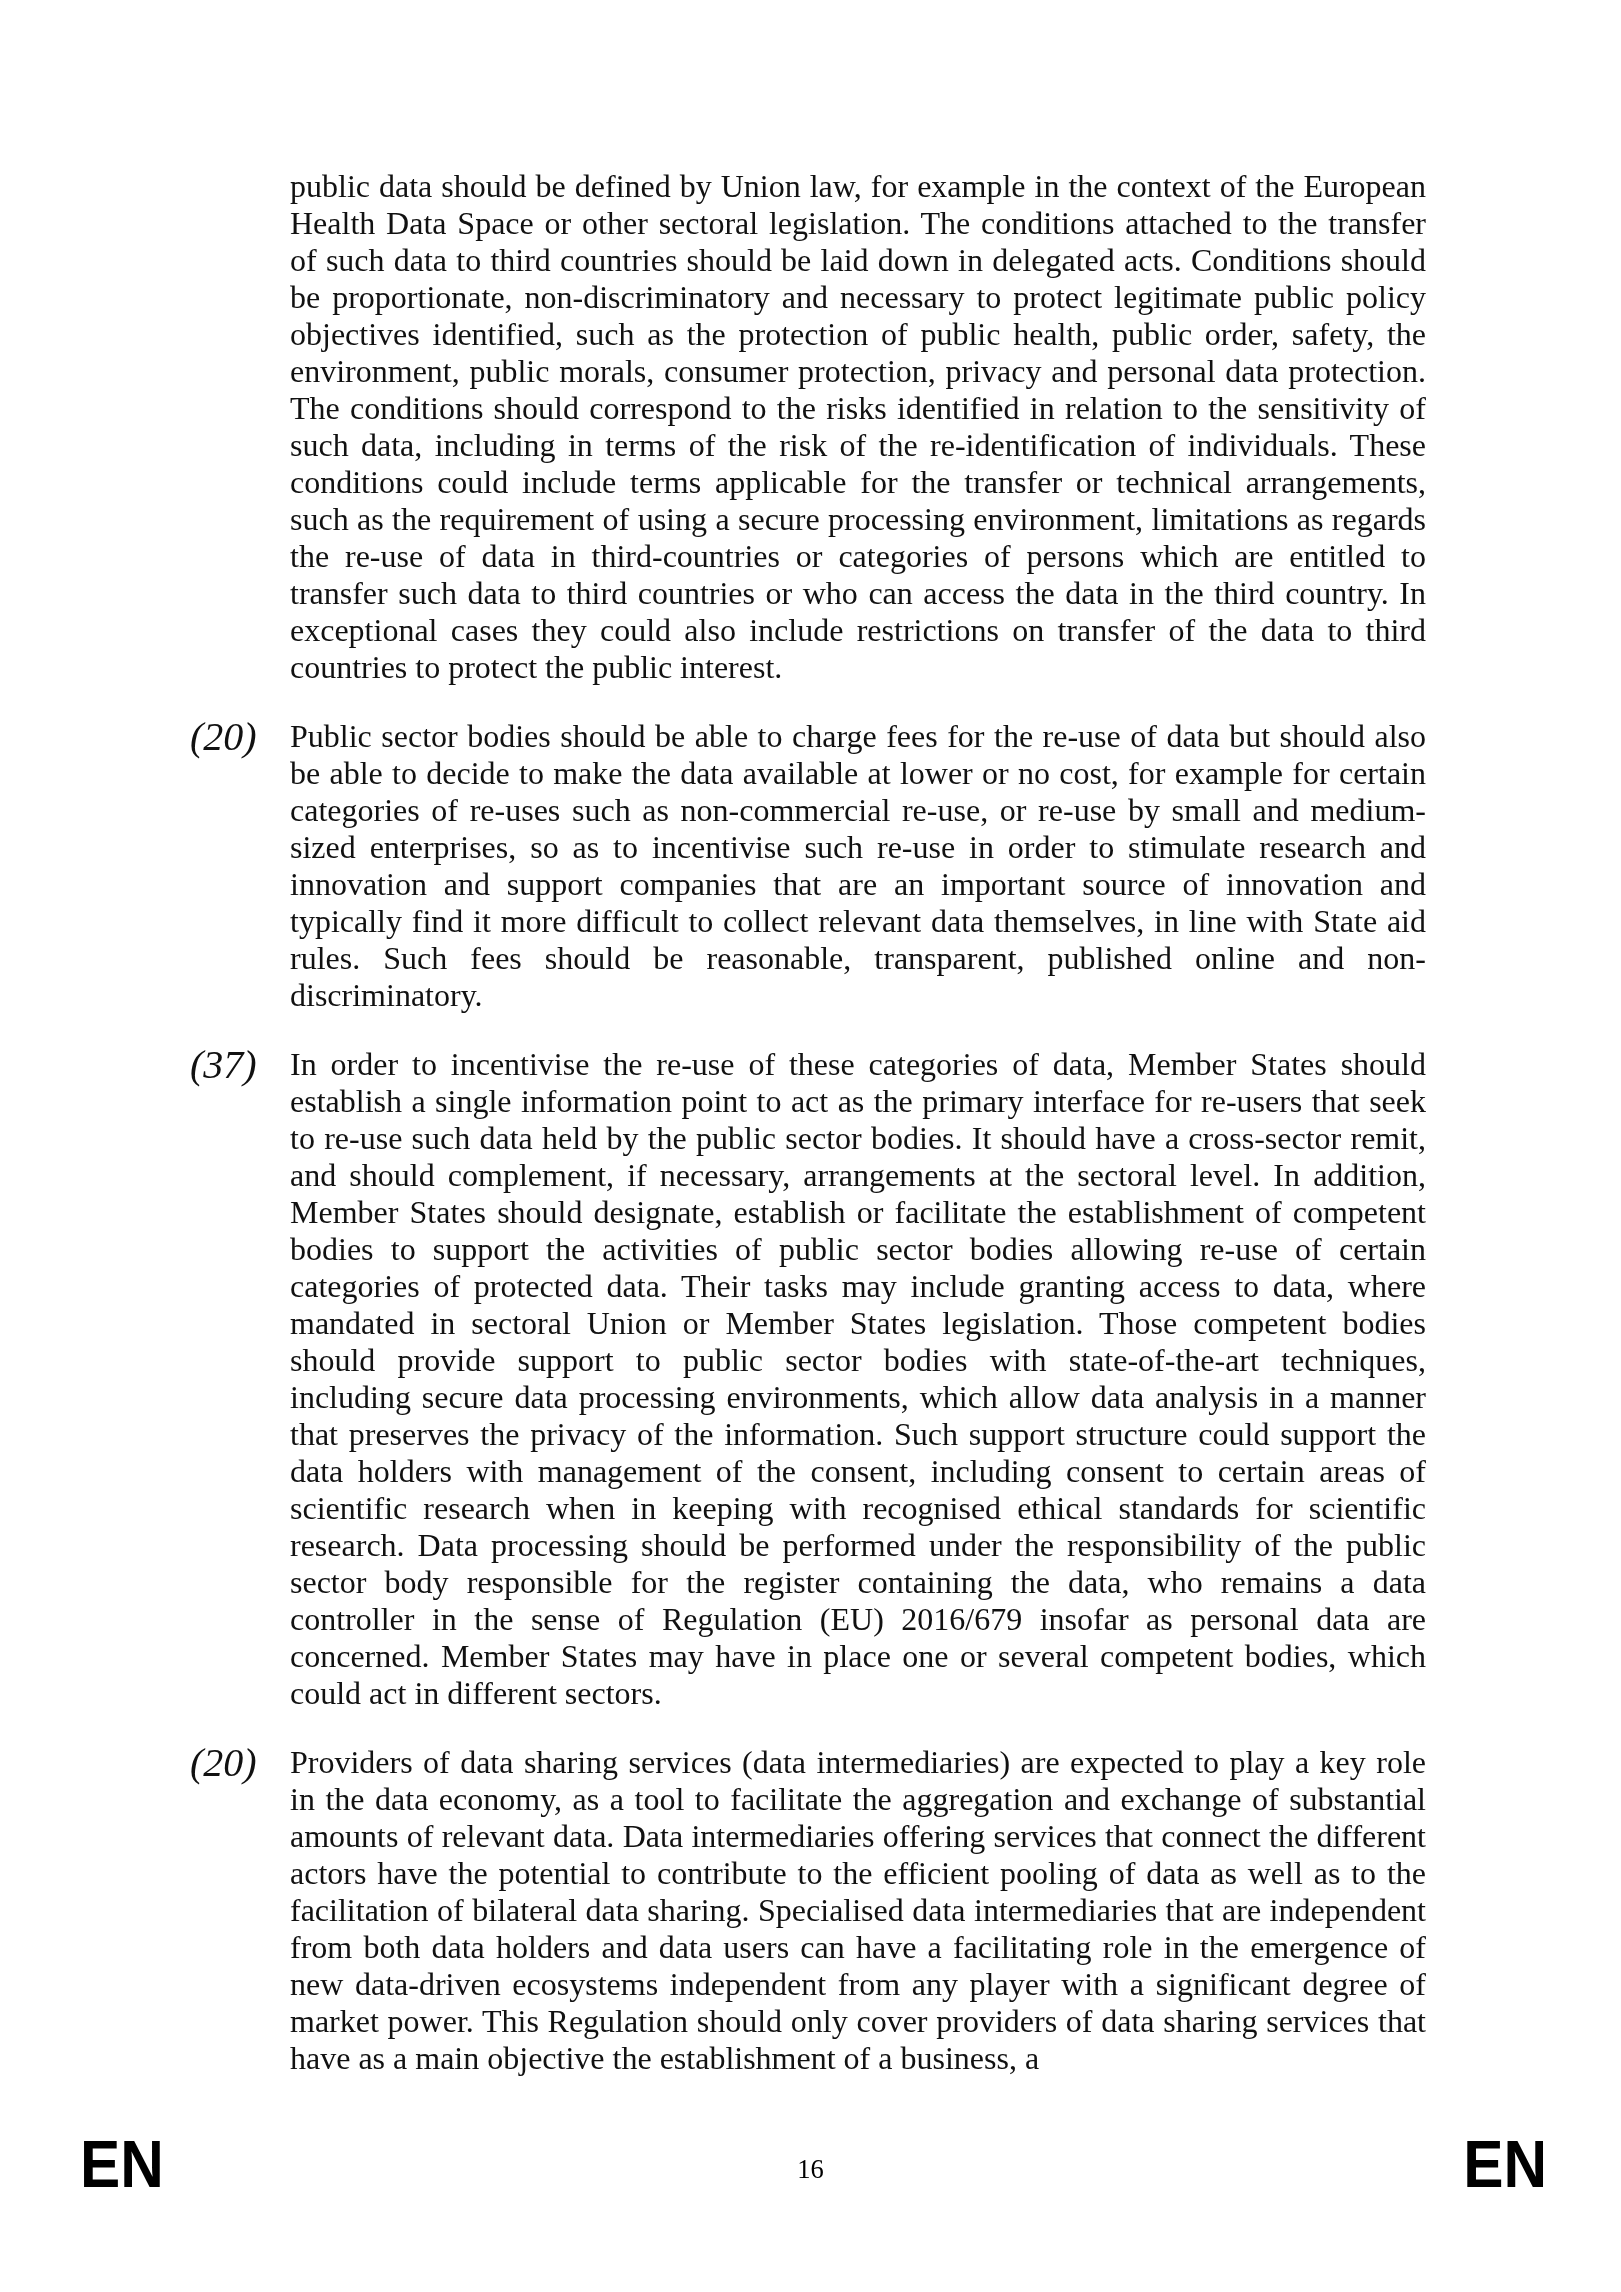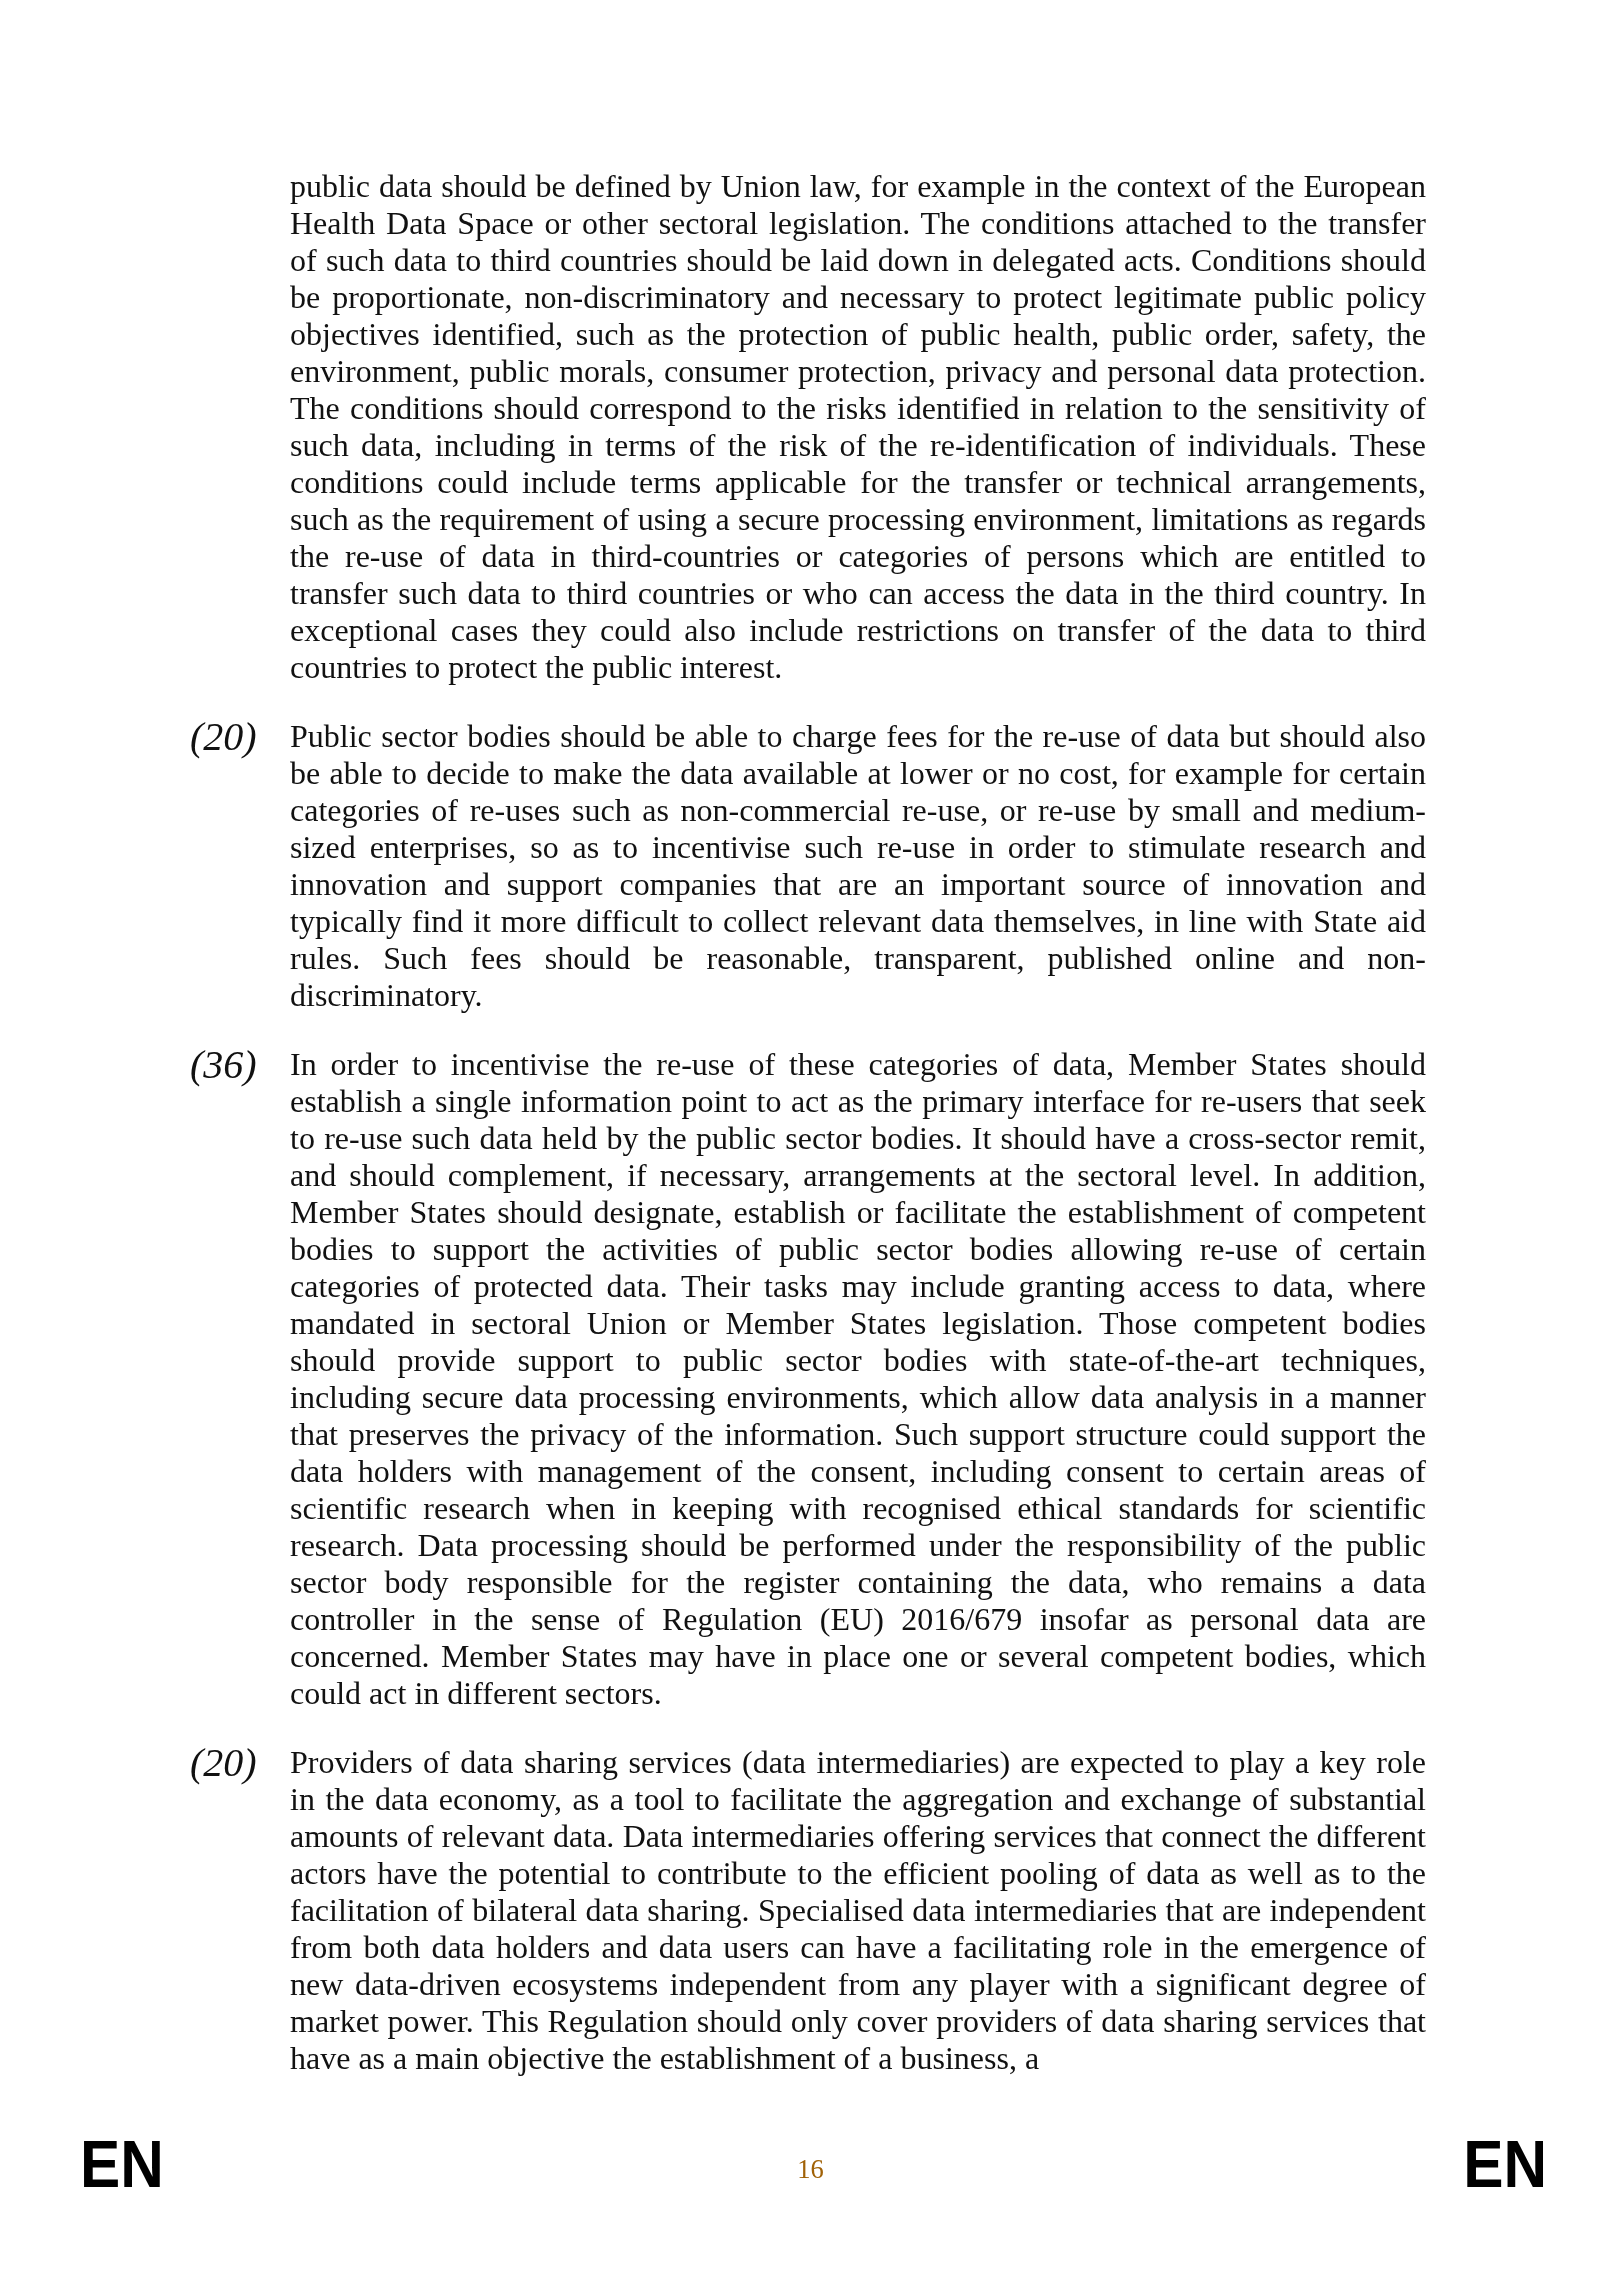--- a/index.html
+++ b/index.html
@@ -61,42 +61,42 @@
     transform-origin: right bottom;
   }
   .page-num {
     position: absolute;
     left: 0;
     right: 0;
     top: 2155px;
     text-align: center;
     font-size: 26.5px;
     line-height: 1.1;
-    color: #a16207;
+    color: #000000;
   }
 </style>
 </head>
 <body>
 
 <div class="page">
 
   <main class="content">
 
     <div class="para">
       <div class="para-num"></div>
       <div class="para-text">public data should be defined by Union law, for example in the context of the European Health Data Space or other sectoral legislation. The conditions attached to the transfer of such data to third countries should be laid down in delegated acts. Conditions should be proportionate, non-discriminatory and necessary to protect legitimate public policy objectives identified, such as the protection of public health, public order, safety, the environment, public morals, consumer protection, privacy and personal data protection. The conditions should correspond to the risks identified in relation to the sensitivity of such data, including in terms of the risk of the re-identification of individuals. These conditions could include terms applicable for the transfer or technical arrangements, such as the requirement of using a secure processing environment, limitations as regards the re-use of data in third-countries or categories of persons which are entitled to transfer such data to third countries or who can access the data in the third country. In exceptional cases they could also include restrictions on transfer of the data to third countries to protect the public interest.</div>
     </div>
 
     <div class="para">
       <div class="para-num">(20)</div>
       <div class="para-text">Public sector bodies should be able to charge fees for the re-use of data but should also be able to decide to make the data available at lower or no cost, for example for certain categories of re-uses such as non-commercial re-use, or re-use by small and medium-sized enterprises, so as to incentivise such re-use in order to stimulate research and innovation and support companies that are an important source of innovation and typically find it more difficult to collect relevant data themselves, in line with State aid rules. Such fees should be reasonable, transparent, published online and non-discriminatory.</div>
     </div>
 
     <div class="para">
-      <div class="para-num">(36)</div>
+      <div class="para-num">(37)</div>
       <div class="para-text">In order to incentivise the re-use of these categories of data, Member States should establish a single information point to act as the primary interface for re-users that seek to re-use such data held by the public sector bodies. It should have a cross-sector remit, and should complement, if necessary, arrangements at the sectoral level. In addition, Member States should designate, establish or facilitate the establishment of competent bodies to support the activities of public sector bodies allowing re-use of certain categories of protected data. Their tasks may include granting access to data, where mandated in sectoral Union or Member States legislation. Those competent bodies should provide support to public sector bodies with state-of-the-art techniques, including secure data processing environments, which allow data analysis in a manner that preserves the privacy of the information. Such support structure could support the data holders with management of the consent, including consent to certain areas of scientific research when in keeping with recognised ethical standards for scientific research. Data processing should be performed under the responsibility of the public sector body responsible for the register containing the data, who remains a data controller in the sense of Regulation (EU) 2016/679 insofar as personal data are concerned. Member States may have in place one or several competent bodies, which could act in different sectors.</div>
     </div>
 
     <div class="para">
       <div class="para-num">(20)</div>
       <div class="para-text">Providers of data sharing services (data intermediaries) are expected to play a key role in the data economy, as a tool to facilitate the aggregation and exchange of substantial amounts of relevant data. Data intermediaries offering services that connect the different actors have the potential to contribute to the efficient pooling of data as well as to the facilitation of bilateral data sharing. Specialised data intermediaries that are independent from both data holders and data users can have a facilitating role in the emergence of new data-driven ecosystems independent from any player with a significant degree of market power. This Regulation should only cover providers of data sharing services that have as a main objective the establishment of a business, a</div>
     </div>
 
   </main>
 

